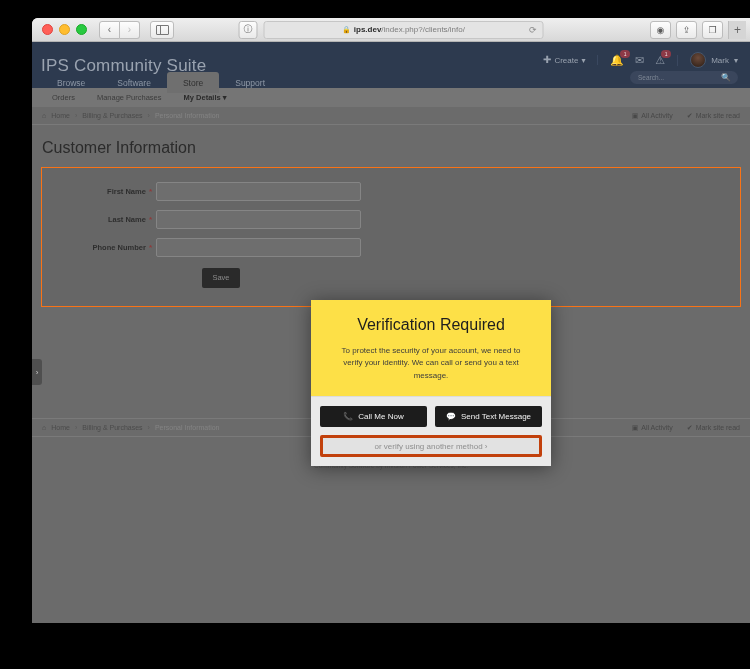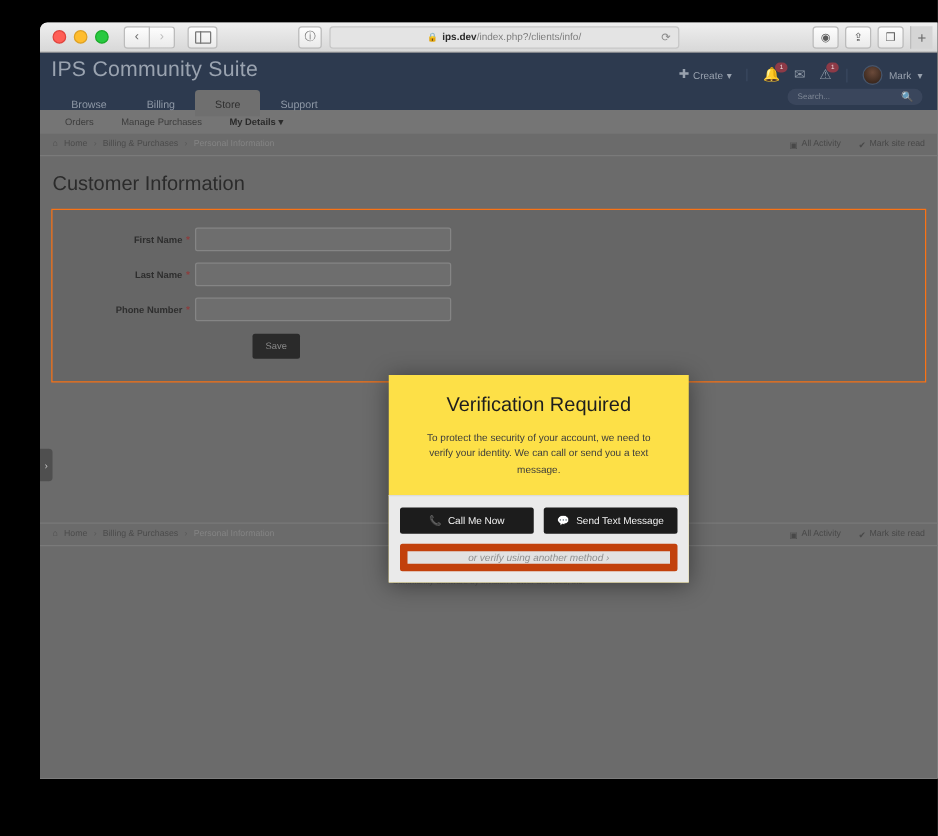--- a/index.html
+++ b/index.html
@@ -86,21 +86,21 @@
     border-left:1px solid #bdbdbd;
   }
 
   
   .page{position:relative;width:100%;height:582px;background:#6b6b6b;overflow:hidden;}
 
   .site-header{
     background:#2d3a4f; height:46px; position:relative;
   }
   .site-title{
-    position:absolute;left:9px;top:4px;
+    position:absolute;left:9px;top:14px;
     font-size:17px;color:#9aa3b0;font-weight:400;letter-spacing:.2px;
   }
   .header-tools{
     position:absolute;right:12px;top:10px;
     display:flex;align-items:center;gap:0;
     font-size:8px;color:#98a1ae;
   }
   .create-btn{display:flex;align-items:center;gap:3px;padding-right:12px;border-right:1px solid #3a4860;}
   .create-plus{font-size:10px;line-height:1;}
   .icon-grp{display:flex;align-items:center;gap:11px;padding:0 12px;border-right:1px solid #3a4860;}
@@ -226,24 +226,23 @@
     flex:1;height:21px;
     background:#1c1c1c;color:#f3f3f3;
     border:none;border-radius:2px;
     font-size:8px;
     font-family:"Liberation Sans",sans-serif;
     display:flex;align-items:center;justify-content:center;gap:5px;
   }
   .dark-btn .bi{font-size:8px;}
   .alt-btn{
     margin-top:8px;width:100%;height:22px;
-    background:#e2e2e2;border:6px solid #c2410c;border-radius:2px;
+    background:#e2e2e2;border:3px solid #c2410c;border-radius:2px;
     color:#8e8e8e;font-size:8px;
     font-family:"Liberation Sans",sans-serif;
-    font-style:italic;
   }
 </style>
 </head>
 <body>
 
 <div class="browser-window">
 
   <div class="titlebar">
     <div class="traffic">
       <div class="dot red"></div>
@@ -299,21 +298,21 @@
         </div>
         <div class="usermenu">
           <span class="avatar"></span>
           <span>Mark</span>
           <span>▾</span>
         </div>
       </div>
 
       <div class="nav-primary">
         <div class="ptab">Browse</div>
-        <div class="ptab">Billing</div>
+        <div class="ptab">Software</div>
         <div class="ptab active">Store</div>
         <div class="ptab">Support</div>
       </div>
 
       <div style="position:absolute;right:12px;top:29px;">
         <div style="width:92px;height:13px;background:#3a465c;border-radius:7px;display:flex;align-items:center;padding:0 8px;position:relative;">
           <span style="font-size:6.5px;color:#7e8795;" placeholder="Search...">Search...</span>
           <span style="position:absolute;right:7px;font-size:8px;color:#aab2be;">🔍</span>
         </div>
       </div>

